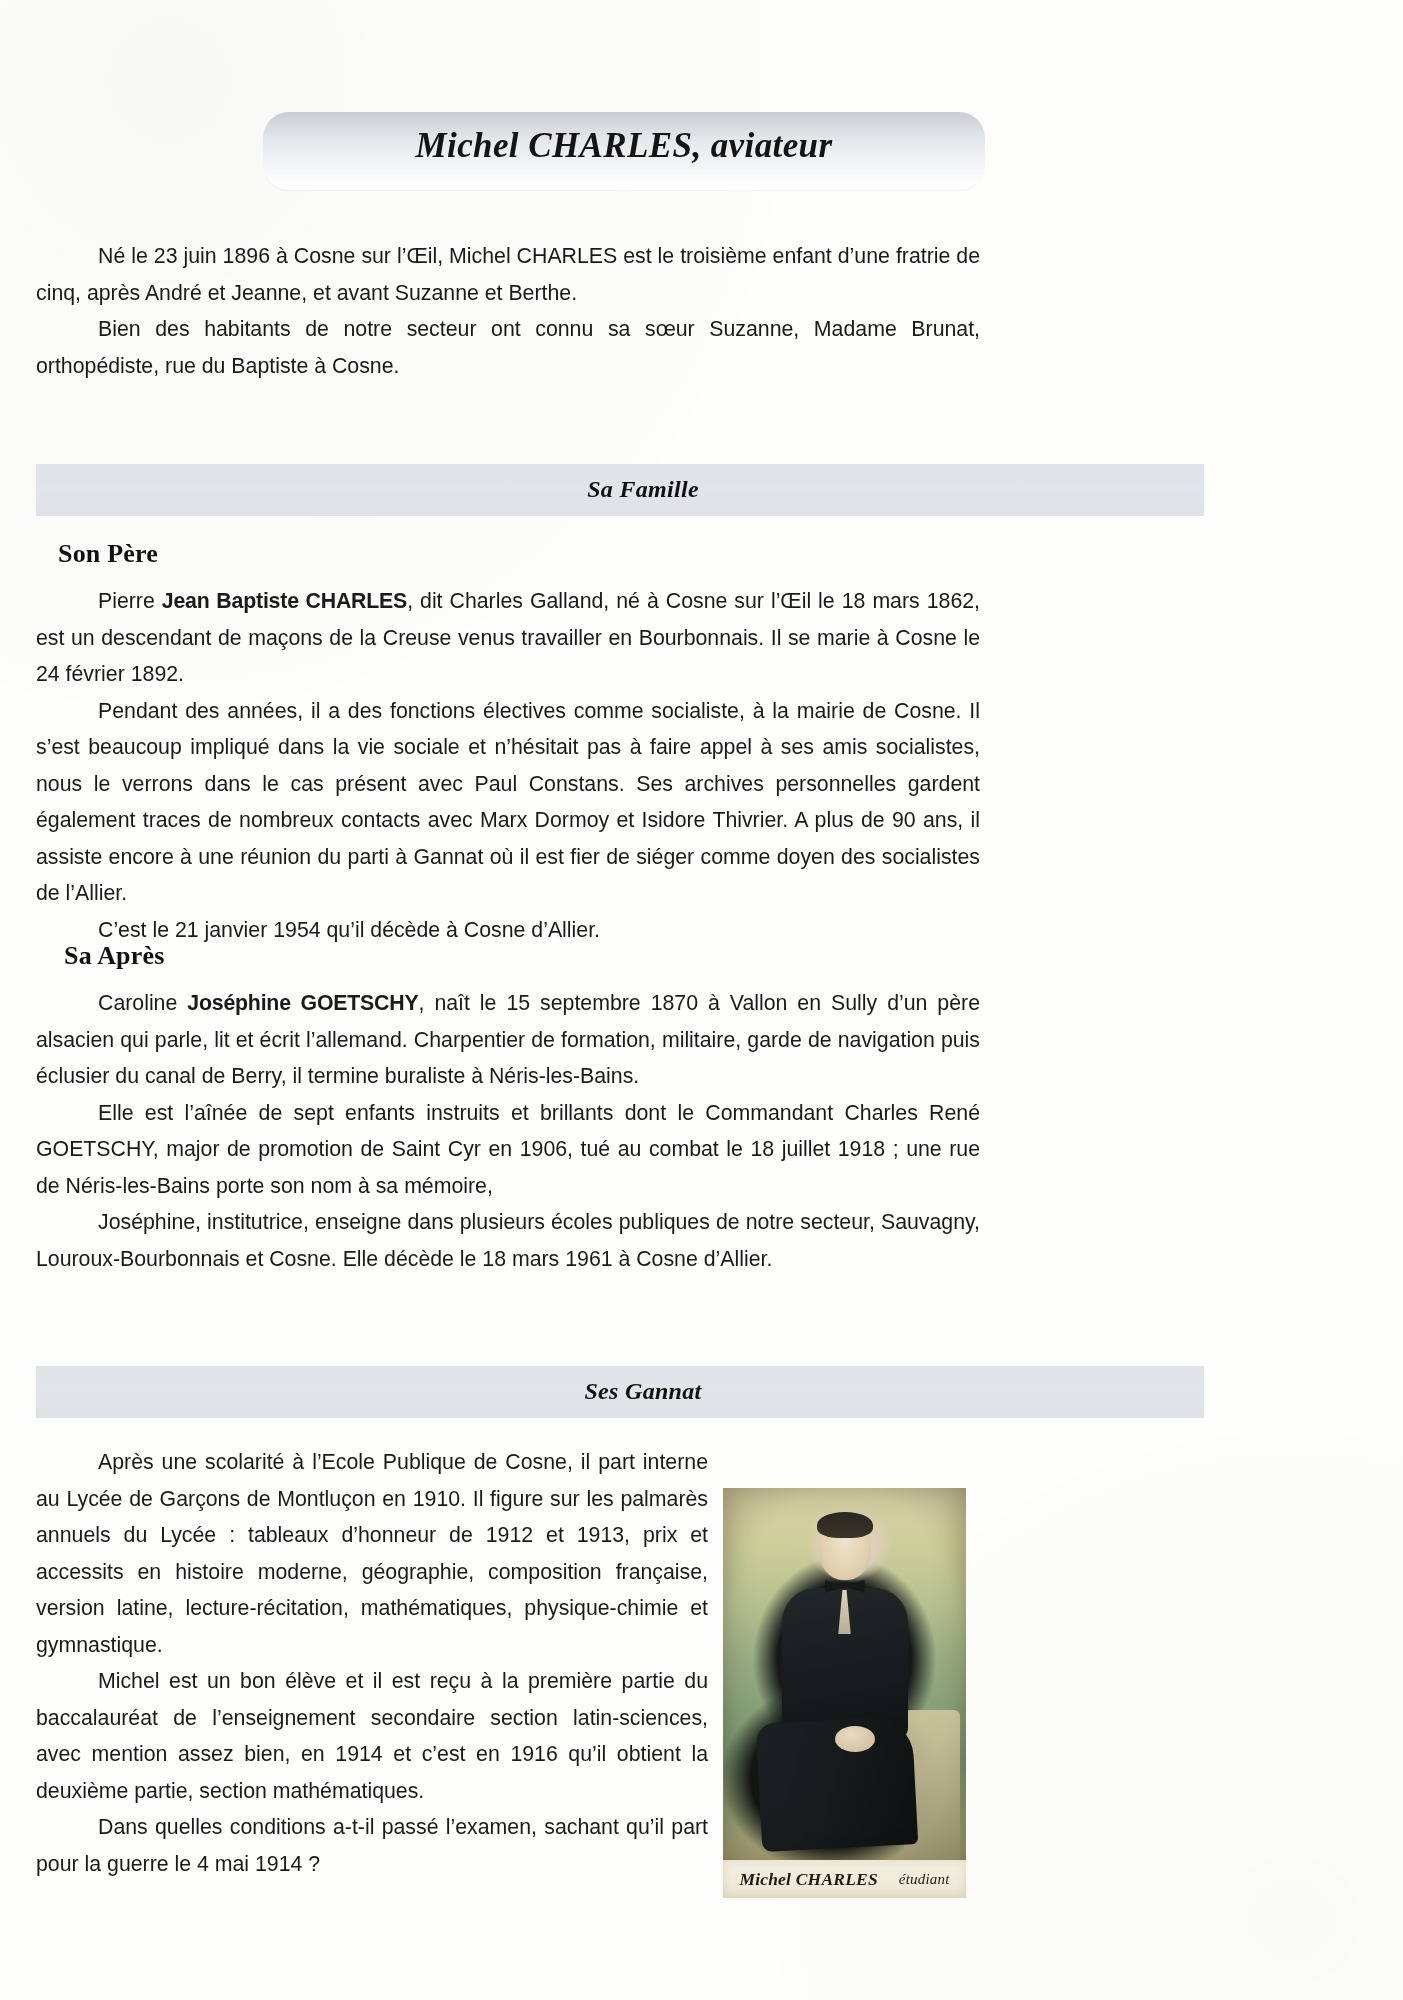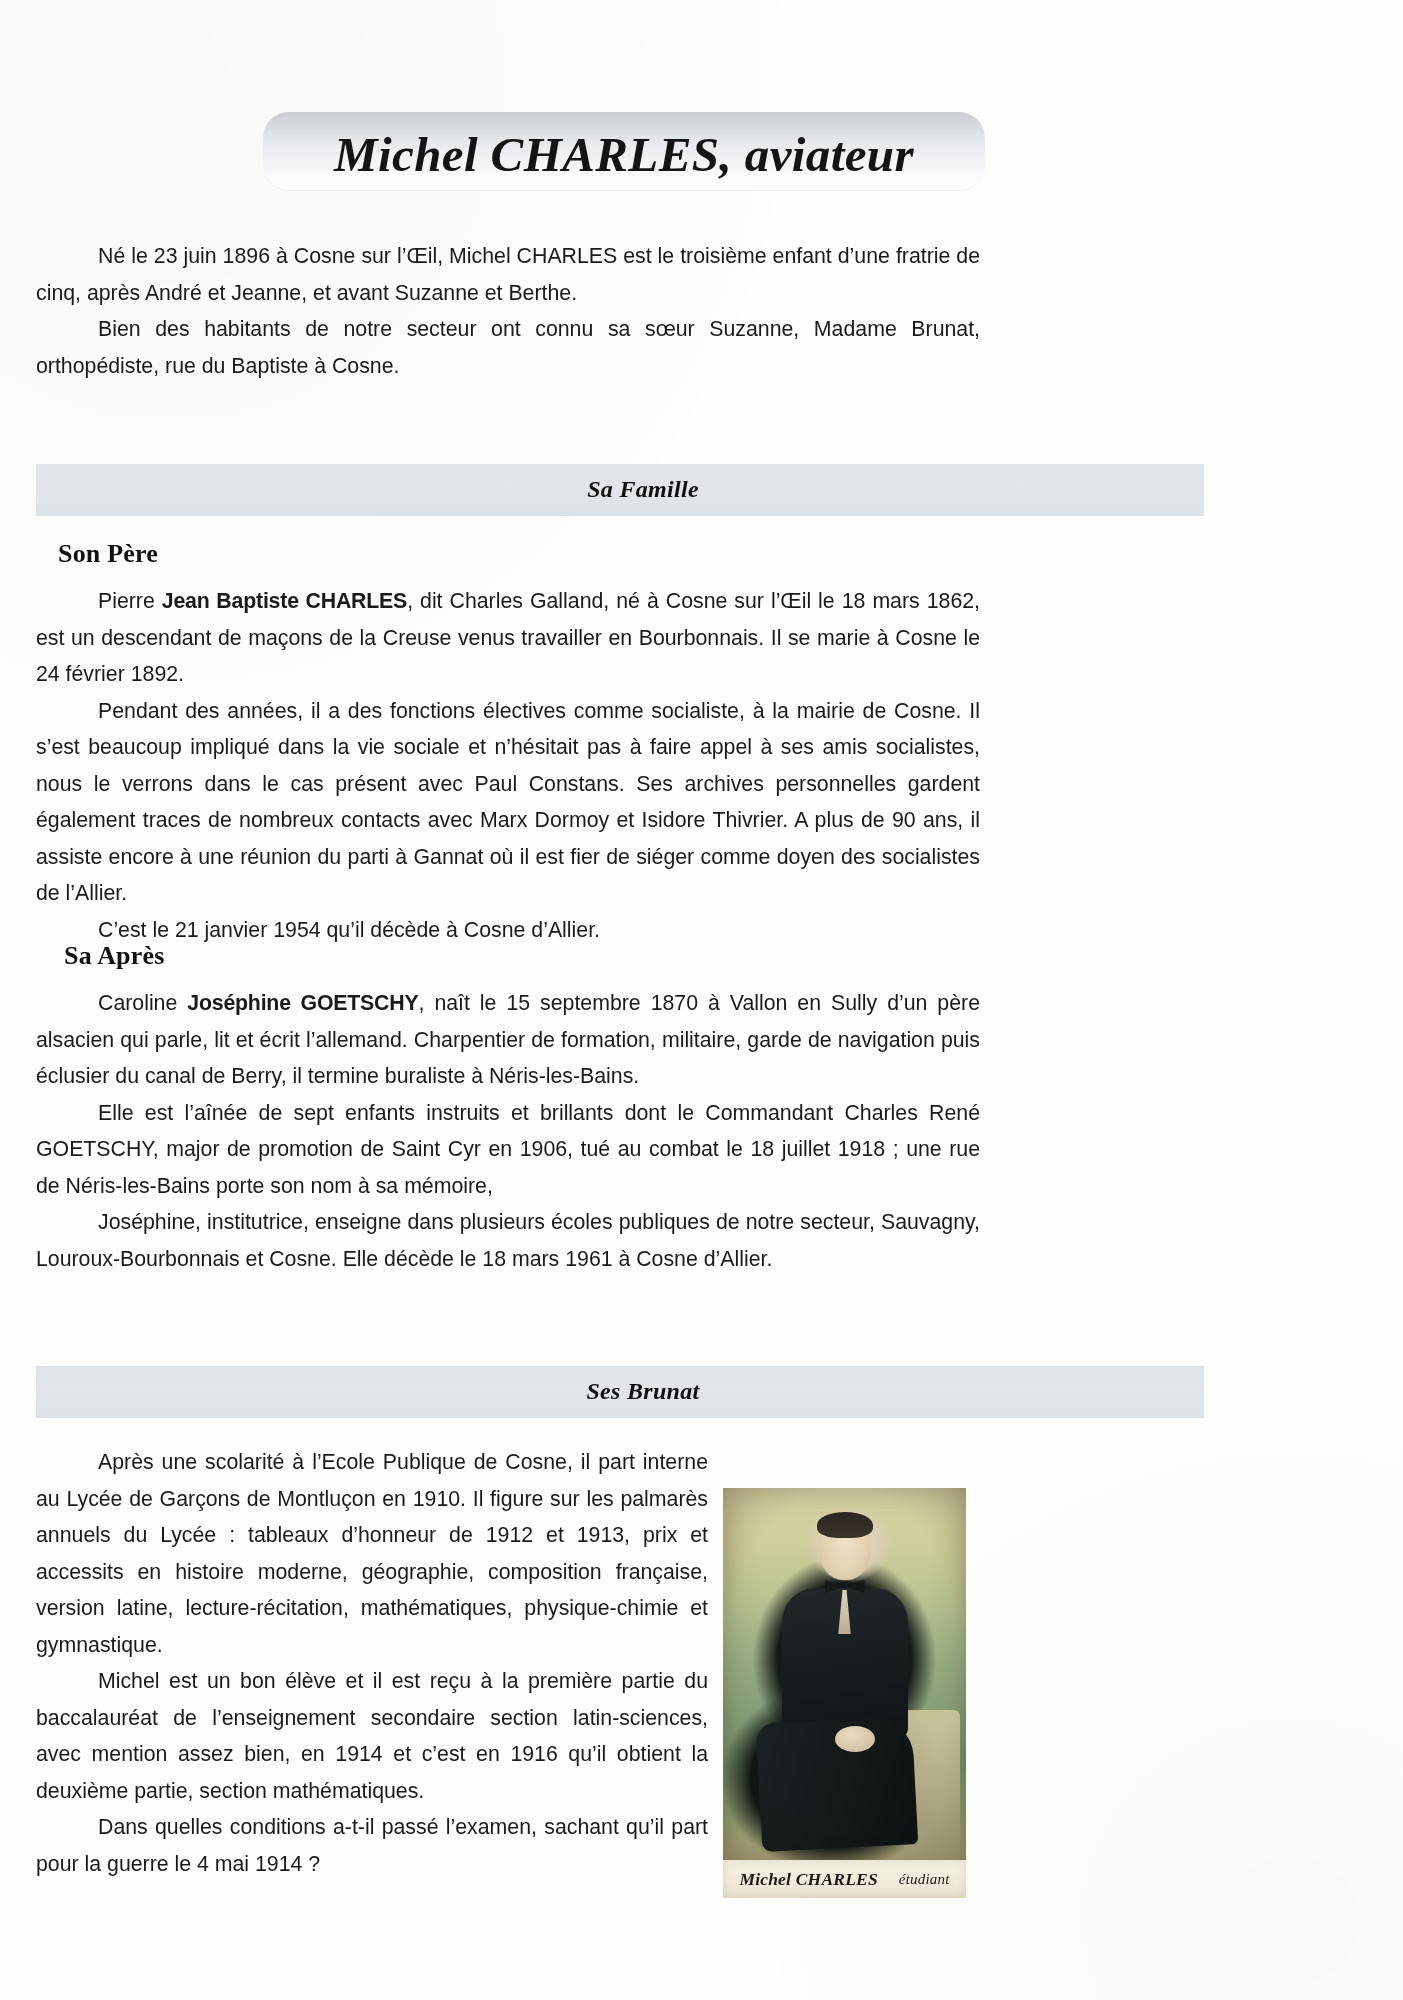--- a/index.html
+++ b/index.html
@@ -44,21 +44,21 @@
   }
   .title-text {
     position: absolute;
     left: 263px;
     top: 126px;
     width: 722px;
     text-align: center;
     font-family: "Liberation Serif", serif;
     font-style: italic;
     font-weight: bold;
-    font-size: 49px;
+    font-size: 35px;
     letter-spacing: 0.4px;
     color: #141414;
   }
 
   
   .section-band {
     position: absolute;
     left: 36px;
     width: 1168px;
     height: 52px;
@@ -277,21 +277,21 @@
 
   <div class="subhead" style="left:64px; top:941px;">Sa Après</div>
 
   <div class="body-block" style="left:36px; top:985px; width:944px;">
     <p><span>Caroline </span><b>Joséphine GOETSCHY</b><span>, naît le 15 septembre 1870 à Vallon en Sully d’un père alsacien qui parle, lit et écrit l’allemand. Charpentier de formation, militaire, garde de navigation puis éclusier du canal de Berry, il termine buraliste à Néris-les-Bains.</span></p>
     <p>Elle est l’aînée de sept enfants instruits et brillants dont le Commandant Charles René GOETSCHY, major de promotion de Saint Cyr en 1906, tué au combat le 18 juillet 1918 ; une rue de Néris-les-Bains porte son nom à sa mémoire,</p>
     <p>Joséphine, institutrice, enseigne dans plusieurs écoles publiques de notre secteur, Sauvagny, Louroux-Bourbonnais et Cosne. Elle décède le 18 mars 1961 à Cosne d’Allier.</p>
   </div>
 
   <div class="section-band" style="top:1366px;"></div>
-  <div class="section-band-label" style="top:1378px;">Ses Brunat</div>
+  <div class="section-band-label" style="top:1378px;">Ses Gannat</div>
 
   <div class="photo-frame">
     <div class="photo-chair"></div>
     <div class="photo-torso"></div>
     <div class="photo-legs"></div>
     <div class="photo-shirt"></div>
     <div class="photo-head"></div>
     <div class="photo-hair"></div>
     <div class="photo-bow"></div>
     <div class="photo-hands"></div>

